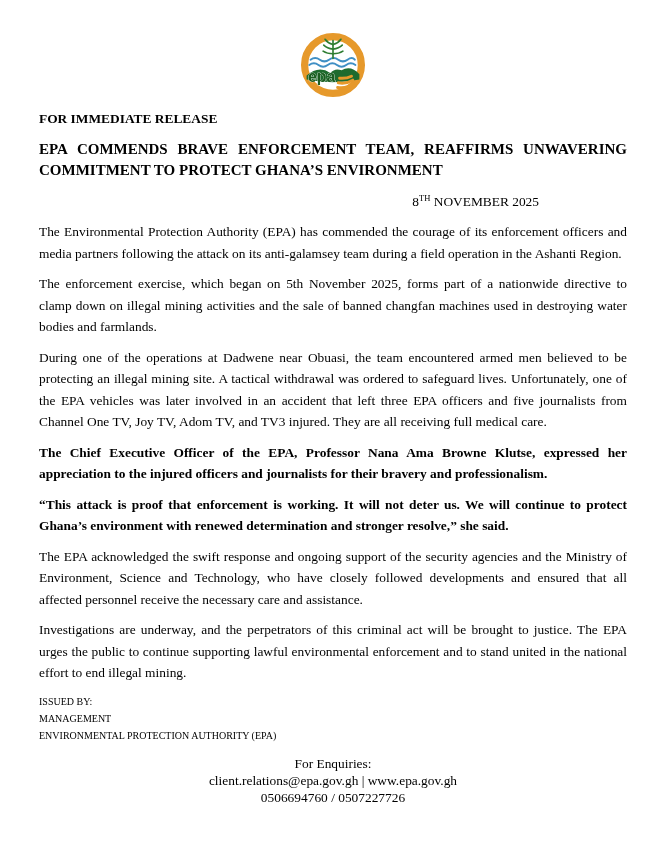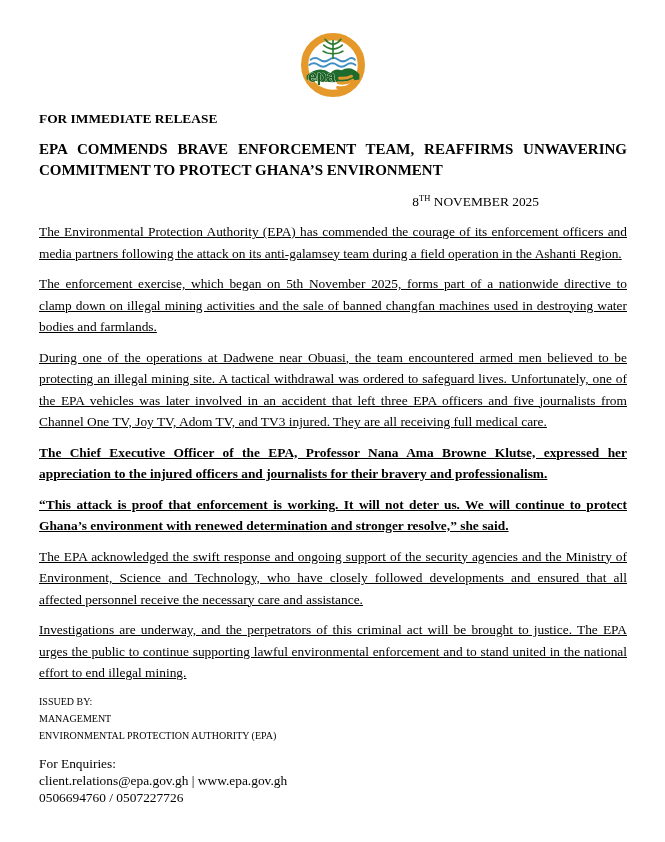--- a/index.html
+++ b/index.html
@@ -37,34 +37,34 @@
     padding-right: 88px;
     margin-bottom: 9px;
   }
   .dateline sup { font-size: 8.5px; vertical-align: super; line-height: 0; }
 
   .para {
     font-size: 13.4px;
     line-height: 21.5px;
     text-align: justify;
     margin-bottom: 9px;
-    text-decoration: underline;
   }
   .para.bold { font-weight: bold; }
 
   .issued-block {
     font-weight: normal;
     font-size: 10px;
     line-height: 17px;
     margin-top: 3px;
     margin-bottom: 11px;
   }
   .enquiries-block {
     font-size: 13.4px;
     line-height: 17px;
+    text-align: center;
   }
 </style>
 </head>
 <body>
 
 <div class="page">
 
   <div class="logo-wrap">
     <svg viewBox="0 0 100 100" width="66" height="66">
       <circle cx="50" cy="50" r="43" fill="#ffffff" stroke-width="11" stroke="#E6992B"></circle>

